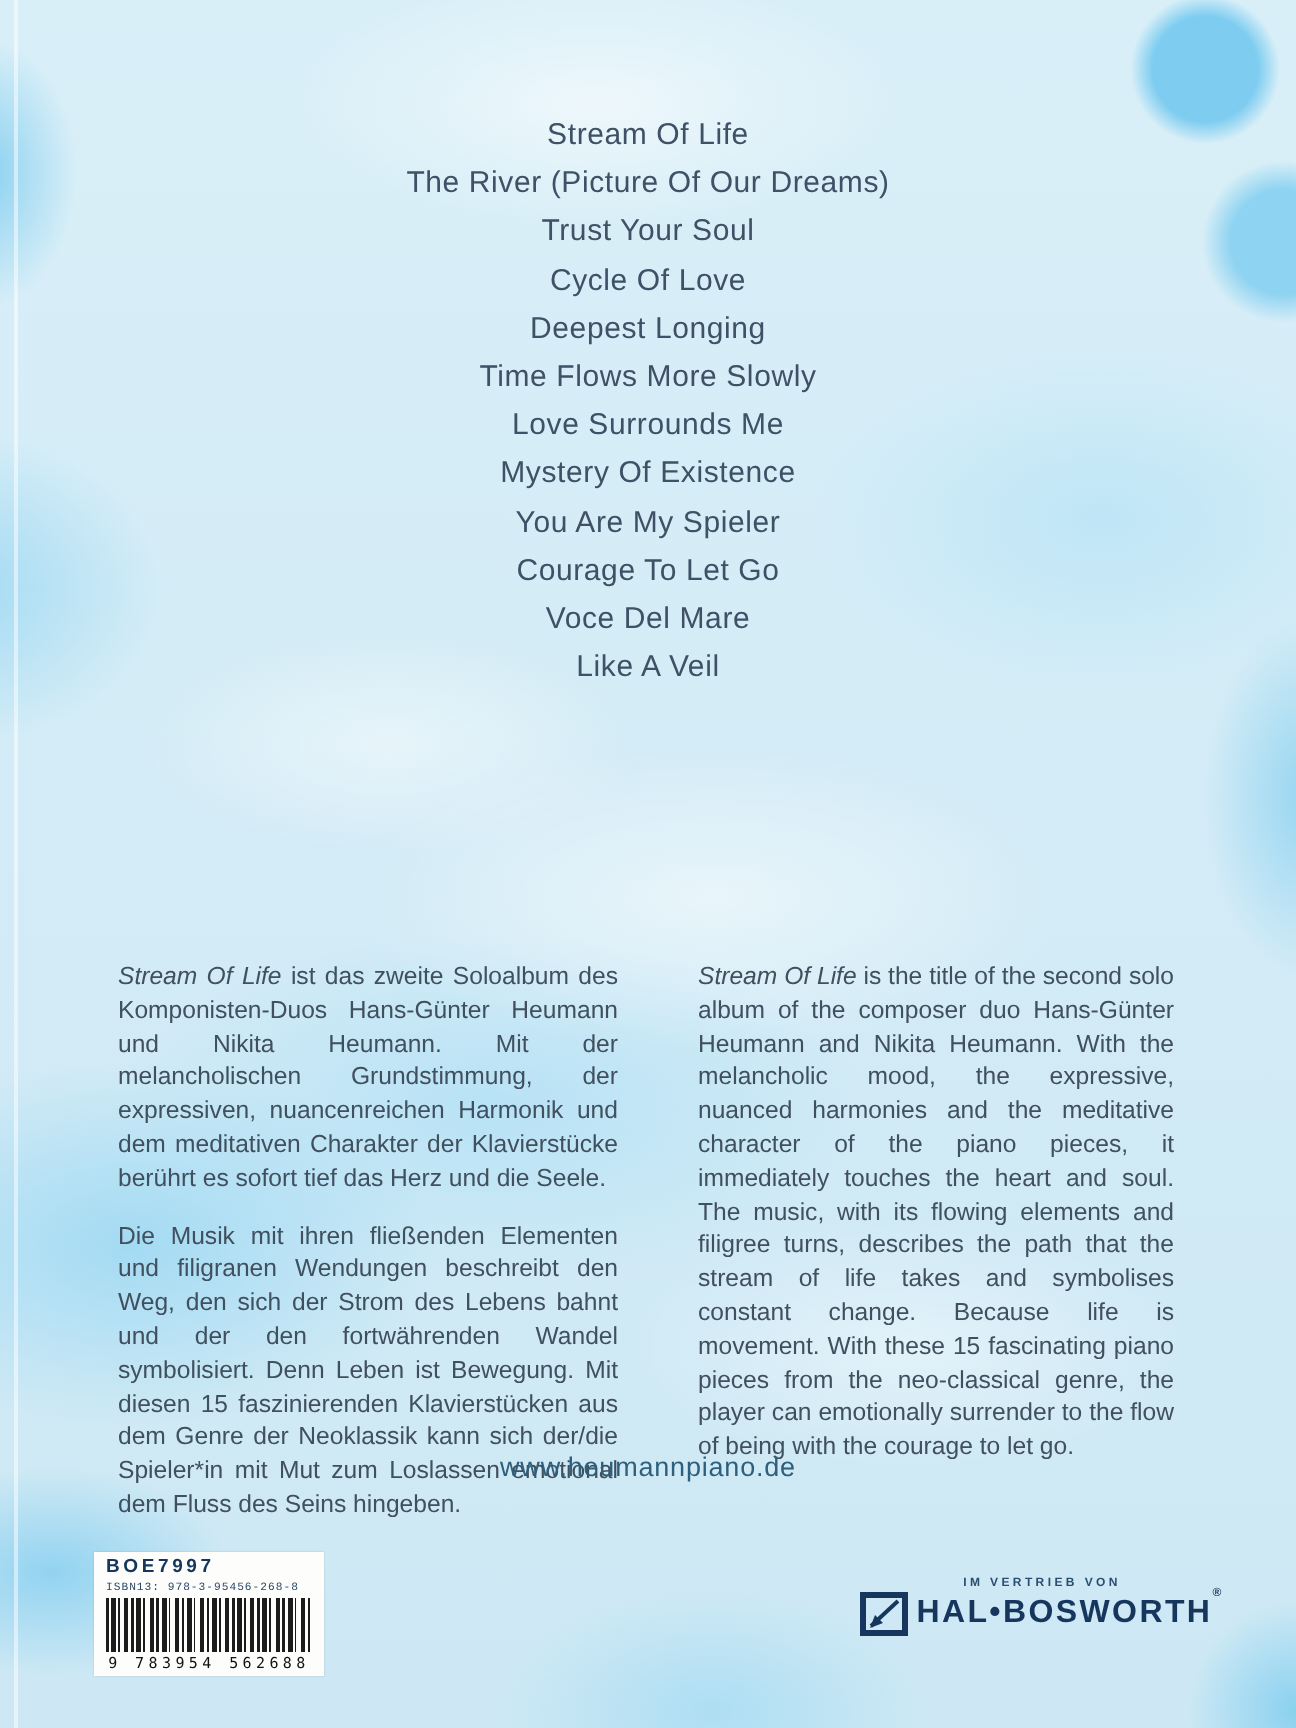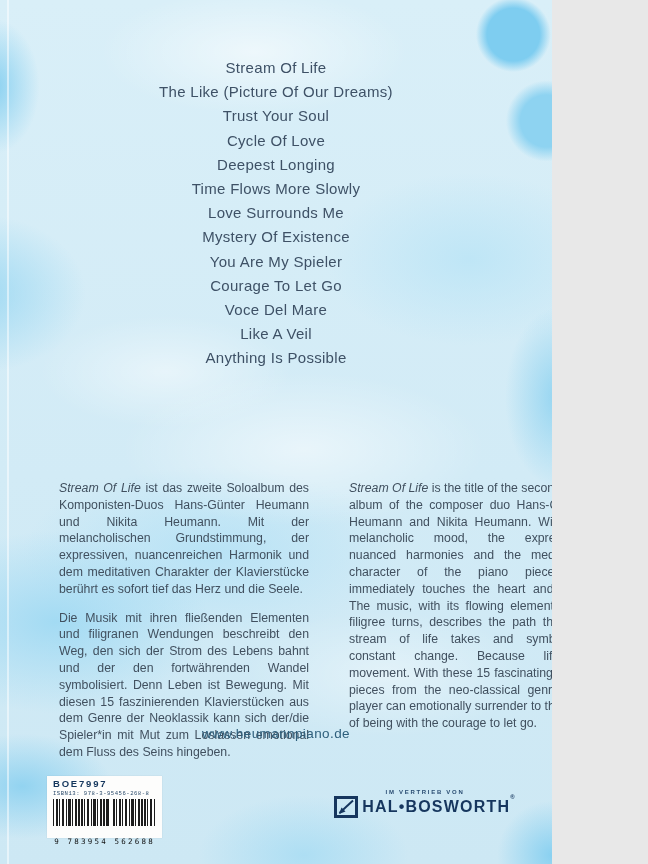--- a/index.html
+++ b/index.html
@@ -1,18 +1,18 @@
 <!DOCTYPE html>
 <html><head>
 <meta charset="utf-8">
 <style>
   html,body{margin:0;padding:0;background:#e8e8e8;}
   .cover{
     position:relative;
-    width:552px;height:864px;
+    width:648px;height:864px;
     overflow:hidden;
     font-family:"Liberation Sans",sans-serif;
     background:
       
       radial-gradient(ellipse 220px 90px at 46% 6%, rgba(255,255,255,.55), rgba(255,255,255,0) 70%),
       radial-gradient(ellipse 260px 110px at 55% 52%, rgba(255,255,255,.5), rgba(255,255,255,0) 70%),
       radial-gradient(ellipse 180px 80px at 30% 43%, rgba(255,255,255,.45), rgba(255,255,255,0) 70%),
       radial-gradient(ellipse 200px 90px at 70% 78%, rgba(255,255,255,.4), rgba(255,255,255,0) 70%),
       
       radial-gradient(circle 48px at 93% 4%, #7ecdf0 0 55%, rgba(126,205,240,0) 78%),
@@ -65,52 +65,51 @@
   }
   .barcode-bars{
     height:27px;margin-top:2px;
     background:repeating-linear-gradient(90deg,
       #1c1c1c 0 1.3px,#fdfdfc 1.3px 2.6px,
       #1c1c1c 2.6px 5.1px,#fdfdfc 5.1px 6.1px,
       #1c1c1c 6.1px 6.9px,#fdfdfc 6.9px 9.2px,
       #1c1c1c 9.2px 11.2px,#fdfdfc 11.2px 12.6px);
   }
   .barcode-digits{
-    color:#111;font-size:7.5px;letter-spacing:2.2px;line-height:9px;margin-top:11px;
+    color:#111;font-size:7.5px;letter-spacing:2.2px;line-height:9px;margin-top:1px;
     text-align:center;font-family:"DejaVu Sans Mono",monospace;white-space:nowrap;
   }
   .publisher{
     position:absolute;right:32px;top:784px;width:190px;text-align:center;color:#16365e;
   }
   .bosworth{font-size:12.5px;font-weight:bold;letter-spacing:.4px;}
   .vertrieb{font-size:6px;letter-spacing:1.7px;color:#2a4d72;margin-top:5px;font-weight:bold;}
   .brand-row{display:flex;align-items:center;justify-content:center;gap:4px;margin-top:1px;}
   .brand-text{font-size:16px;font-weight:bold;letter-spacing:1.2px;white-space:nowrap;}
   .brand-reg{font-size:6px;vertical-align:top;position:relative;top:-4px;font-weight:bold;}
   .hl-icon svg{display:block;}
 </style>
 </head>
 <body>
 
 <div class="cover">
 
   <div class="tracklist">
     <div>Stream Of Life</div>
-    <div>The Like (Picture Of Our Dreams)</div>
+    <div>The River (Picture Of Our Dreams)</div>
     <div>Trust Your Soul</div>
     <div>Cycle Of Love</div>
     <div>Deepest Longing</div>
     <div>Time Flows More Slowly</div>
     <div>Love Surrounds Me</div>
     <div>Mystery Of Existence</div>
     <div>You Are My Spieler</div>
     <div>Courage To Let Go</div>
     <div>Voce Del Mare</div>
     <div>Like A Veil</div>
-    <div>Anything Is Possible</div>
   </div>
 
   <div class="columns">
     <div class="col-de">
       <p><em>Stream Of Life</em><span> ist das zweite Soloalbum des Komponisten-Duos Hans-Günter Heumann und Nikita Heumann. Mit der melancholischen Grundstimmung, der expressiven, nuancenreichen Harmonik und dem meditativen Charakter der Klavierstücke berührt es sofort tief das Herz und die Seele.</span></p>
       <p>Die Musik mit ihren fließenden Elementen und filigranen Wendungen beschreibt den Weg, den sich der Strom des Lebens bahnt und der den fortwährenden Wandel symbolisiert. Denn Leben ist Bewegung. Mit diesen 15 faszinierenden Klavierstücken aus dem Genre der Neoklassik kann sich der/die Spieler*in mit Mut zum Loslassen emotional dem Fluss des Seins hingeben.</p>
     </div>
     <div class="col-en">
       <p><em>Stream Of Life</em><span> is the title of the second solo album of the composer duo Hans-Günter Heumann and Nikita Heumann. With the melancholic mood, the expressive, nuanced harmonies and the meditative character of the piano pieces, it immediately touches the heart and soul. The music, with its flowing elements and filigree turns, describes the path that the stream of life takes and symbolises constant change. Because life is movement. With these 15 fascinating piano pieces from the neo-classical genre, the player can emotionally surrender to the flow of being with the courage to let go.</span></p>
     </div>

